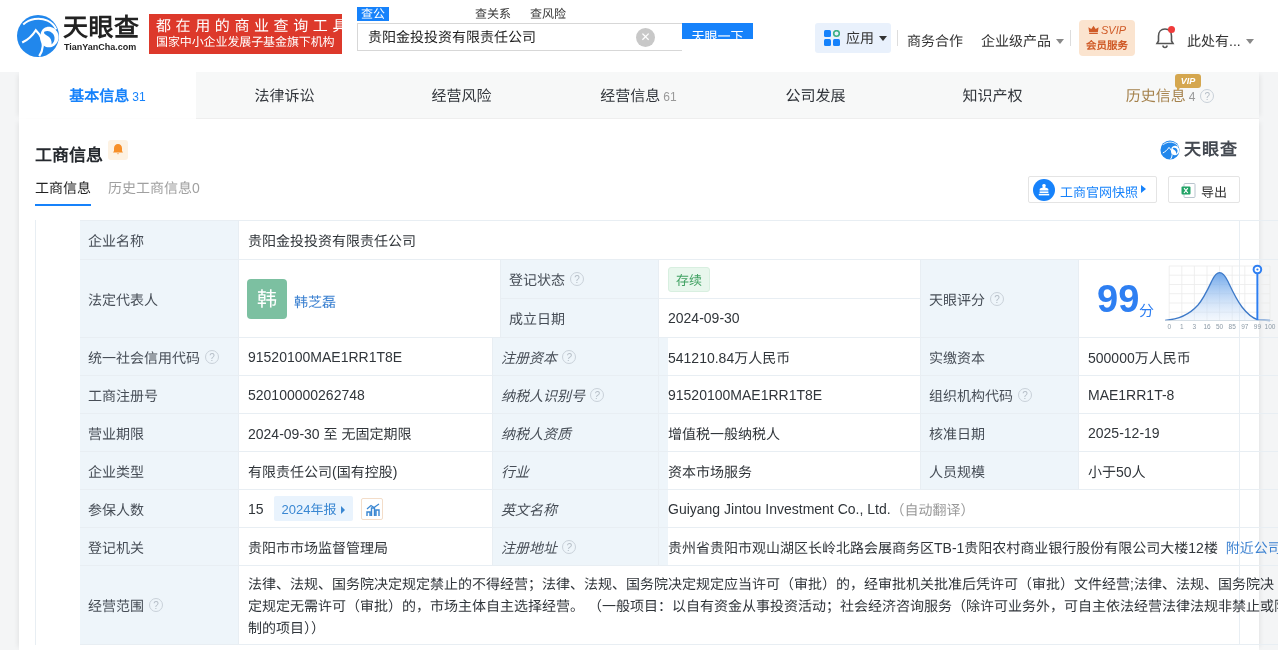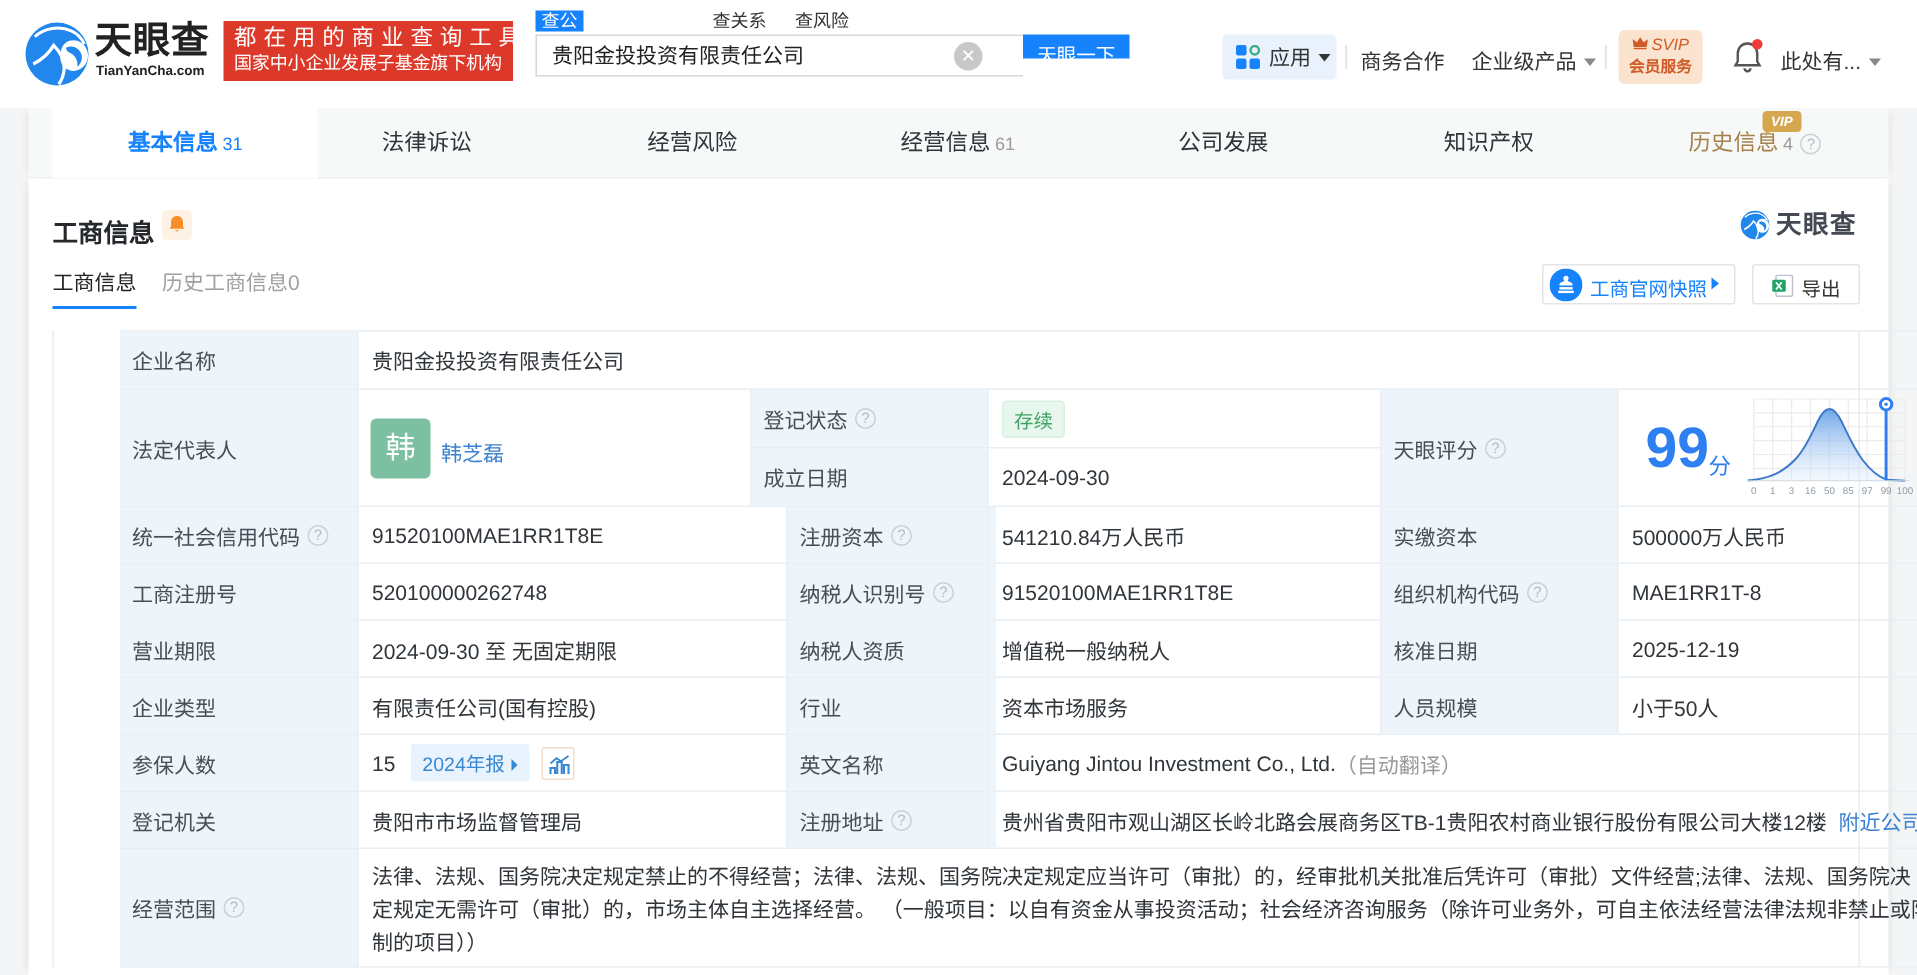--- a/index.html
+++ b/index.html
@@ -64,21 +64,21 @@
 
 #tbl { position:absolute; left:16px; top:101px; width:1205px; }
 .trow { position:relative; width:1205px; border-bottom:1px solid #e8eef3; }
 .trow:first-child { border-top:1px solid #e8eef3; }
 #tbl { border-left:1px solid #e8eef3; border-right:1px solid #e8eef3;padding-left:44px; }
 .lbl { position:absolute; top:0; bottom:0; background:#eef5fa; color:#474e57; font-size:14px; padding-left:8px; display:flex; align-items:center; }
 .val { position:absolute; top:0; bottom:0; color:#30353a; font-size:14px; padding-left:9px; display:flex; align-items:center; }
 .bl { border-left:1px solid #e8eef3; }
 .la { left:0; width:158px; }
 .va { left:158px; width:262px; }
-.lb { left:444px; width:140px; }
+.lb { left:412px; width:176px;font-style:italic; }
 .vb { left:578px; width:262px; }
 .lc { left:840px; width:158px; }
 .vc { left:998px; width:207px; }
 .va-wide { left:158px; width:1047px; }
 .vb-wide { left:578px; width:627px; }
 .q { display:inline-block; width:14px; height:14px; border:1px solid #c9d1d9; border-radius:50%; color:#b4bdc6; font-size:10px; line-height:13px; text-align:center; margin-left:5px; flex:none; }
 .h39 { height:38px; } .h40 { height:40px; }
 
 
 #row2 { height:78px; }
@@ -146,21 +146,21 @@
       </div>
     <svg id="bell" viewBox="0 0 20 22">
         <path d="M10 2 C6 2 3.5 5 3.5 9 L3.5 14 L2 16.5 L18 16.5 L16.5 14 L16.5 9 C16.5 5 14 2 10 2 Z" fill="none" stroke="#555" stroke-width="1.6"></path>
         <path d="M8 18.5 a2 2 0 0 0 4 0" fill="none" stroke="#555" stroke-width="1.6"></path>
       </svg>
     <div id="belldot"></div>
     <div id="uname">此处有...<span class="caret" style="border-top-color:#888"></span></div>
   </div>
 
   <div id="navbar">
-    <div class="ntab" id="ntab1" style="left:16px;width:177px;">基本信息<span class="cnt">31</span></div>
+    <div class="ntab" id="ntab1" style="left:0;width:177px;">基本信息<span class="cnt">31</span></div>
     <div class="ntab" style="left:177px;width:177px;">法律诉讼</div>
     <div class="ntab" style="left:354px;width:177px;">经营风险</div>
     <div class="ntab" style="left:531px;width:177px;">经营信息<span class="cntg">61</span></div>
     <div class="ntab" style="left:708px;width:177px;">公司发展</div>
     <div class="ntab" style="left:885px;width:177px;">知识产权</div>
     <div class="ntab" id="hist" style="left:1062px;width:178px;">历史信息<span class="cntg">4</span><span class="q" style="vertical-align:1px">?</span></div>
     <div id="vipbadge">VIP</div>
   </div>
 
   <div id="card">

